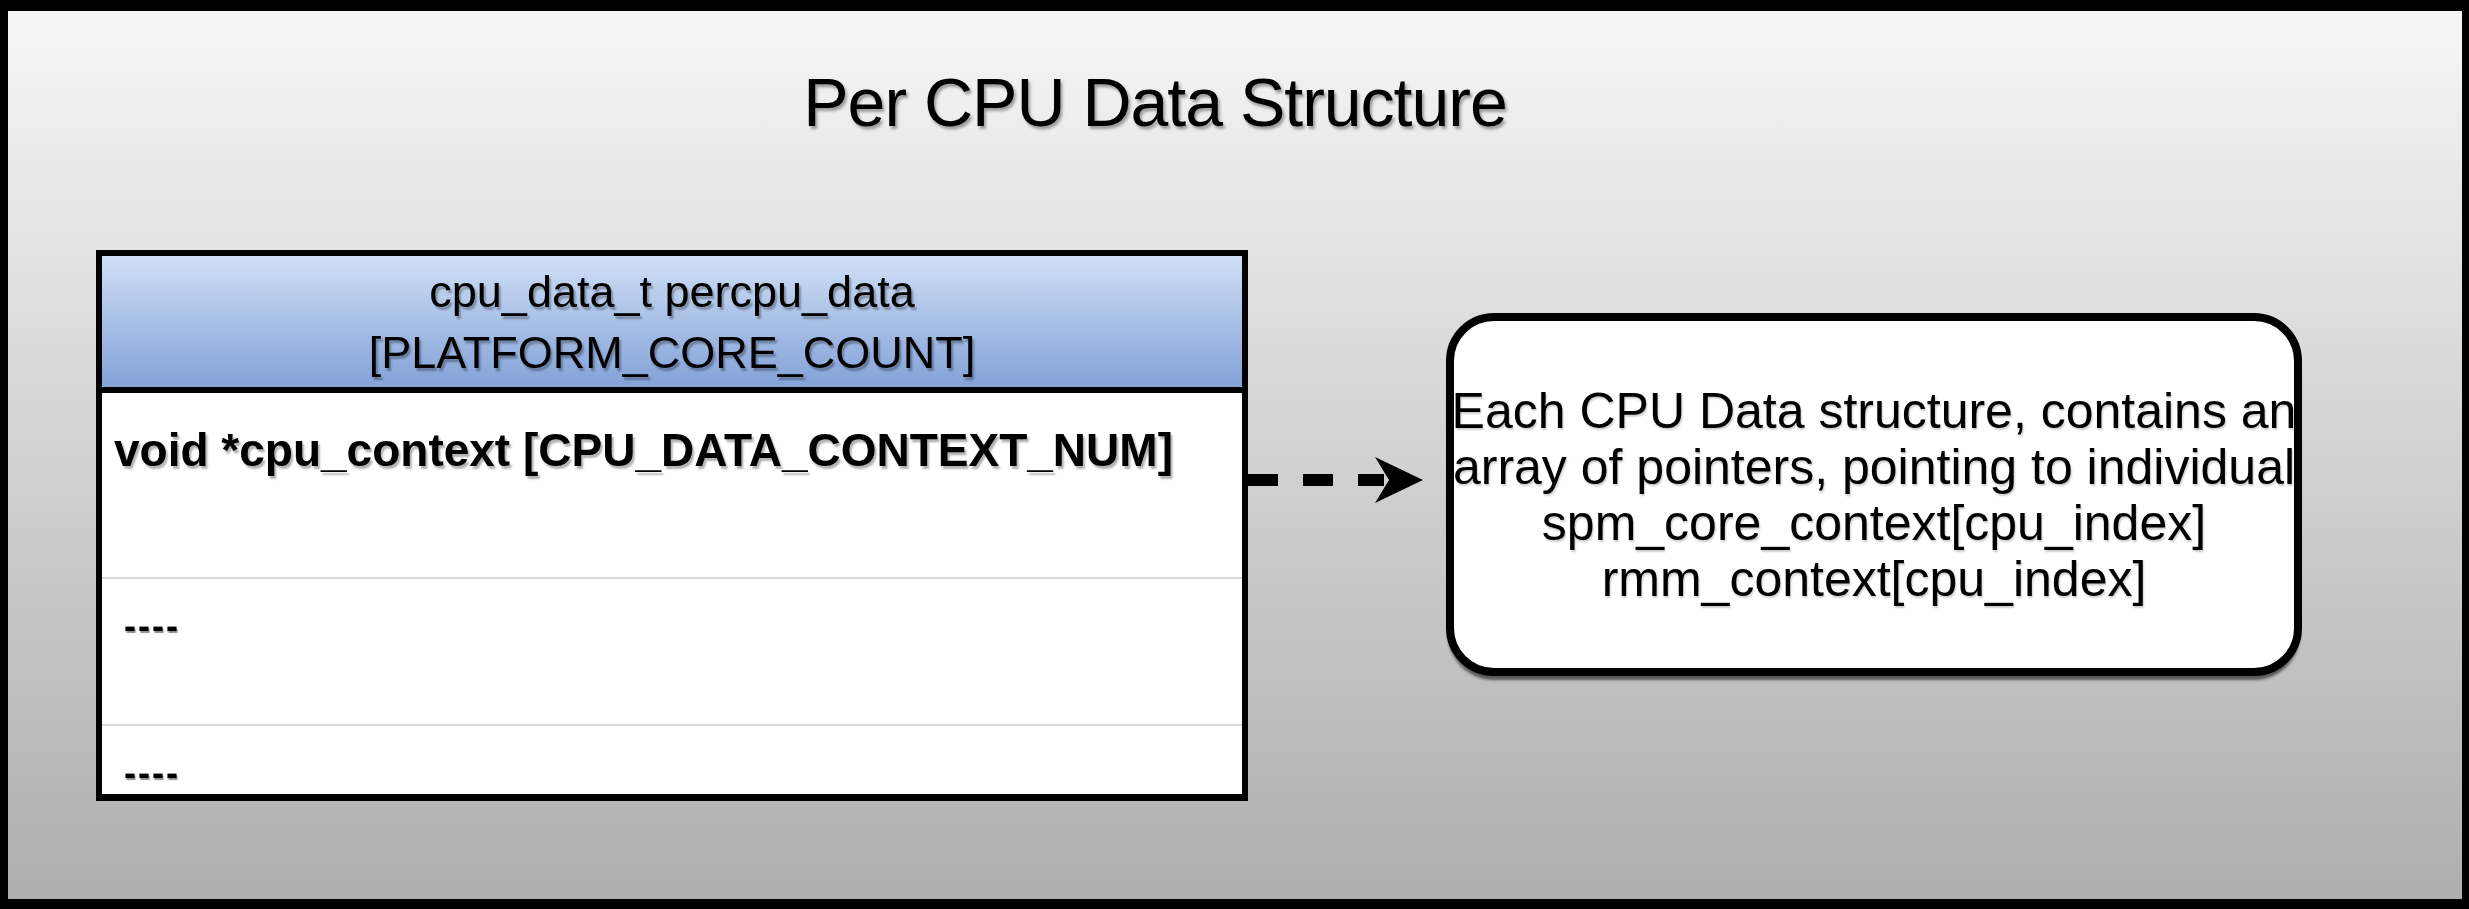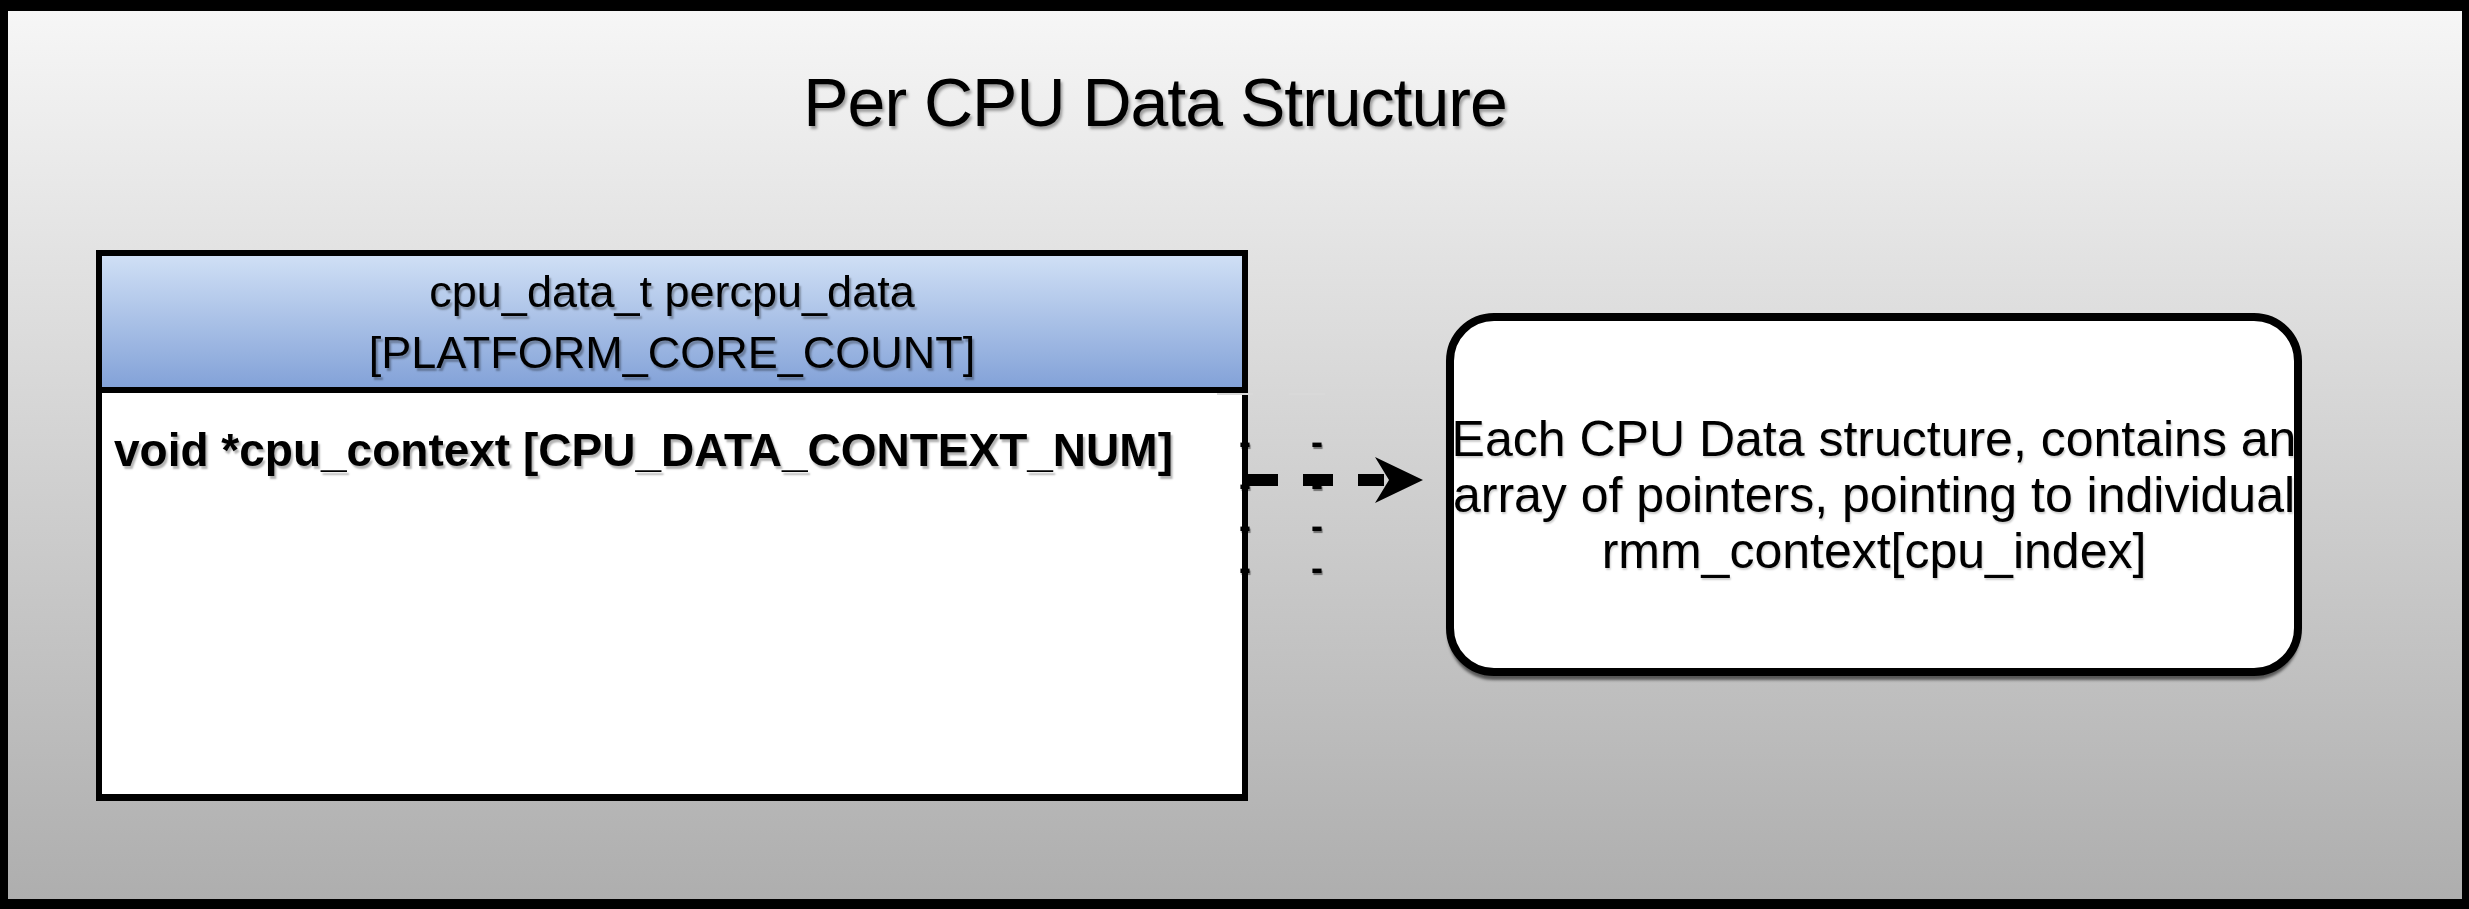--- a/index.html
+++ b/index.html
@@ -46,21 +46,21 @@
     text-shadow:2px 3px 2px rgba(0,0,0,0.3);
   }
   .tbl-body{
     position:absolute;
     left:0;top:143px;width:100%;height:408px;
     box-sizing:border-box;
     border:6px solid #000;
     border-top:none;
     border-bottom-width:7px;
     background:#fff;
-    display:flex;gap:36px;
+    display:flex;flex-direction:column;gap:36px;
   }
   .row{
     box-sizing:border-box;
     font-weight:bold;
   }
   .row1{
     height:161px;
     font-size:46px;
     padding:30px 8px 0 12px;
     white-space:nowrap;
@@ -120,16 +120,17 @@
   </div>
 
   <svg class="arrow" viewBox="0 0 185 80" xmlns="http://www.w3.org/2000/svg">
     <line x1="0" y1="40" x2="136" y2="40" stroke="#000" stroke-width="12" stroke-dasharray="30 25"></line>
     <polygon points="127,17 175,40 127,63 141,40" fill="#000"></polygon>
   </svg>
 
   <div class="note">
     <div>Each CPU Data structure, contains an</div>
     <div>array of pointers, pointing to individual</div>
+    <div>spm_core_context[cpu_index]</div>
     <div>rmm_context[cpu_index]</div>
   </div>
 
 </div>
 
 </body></html>

